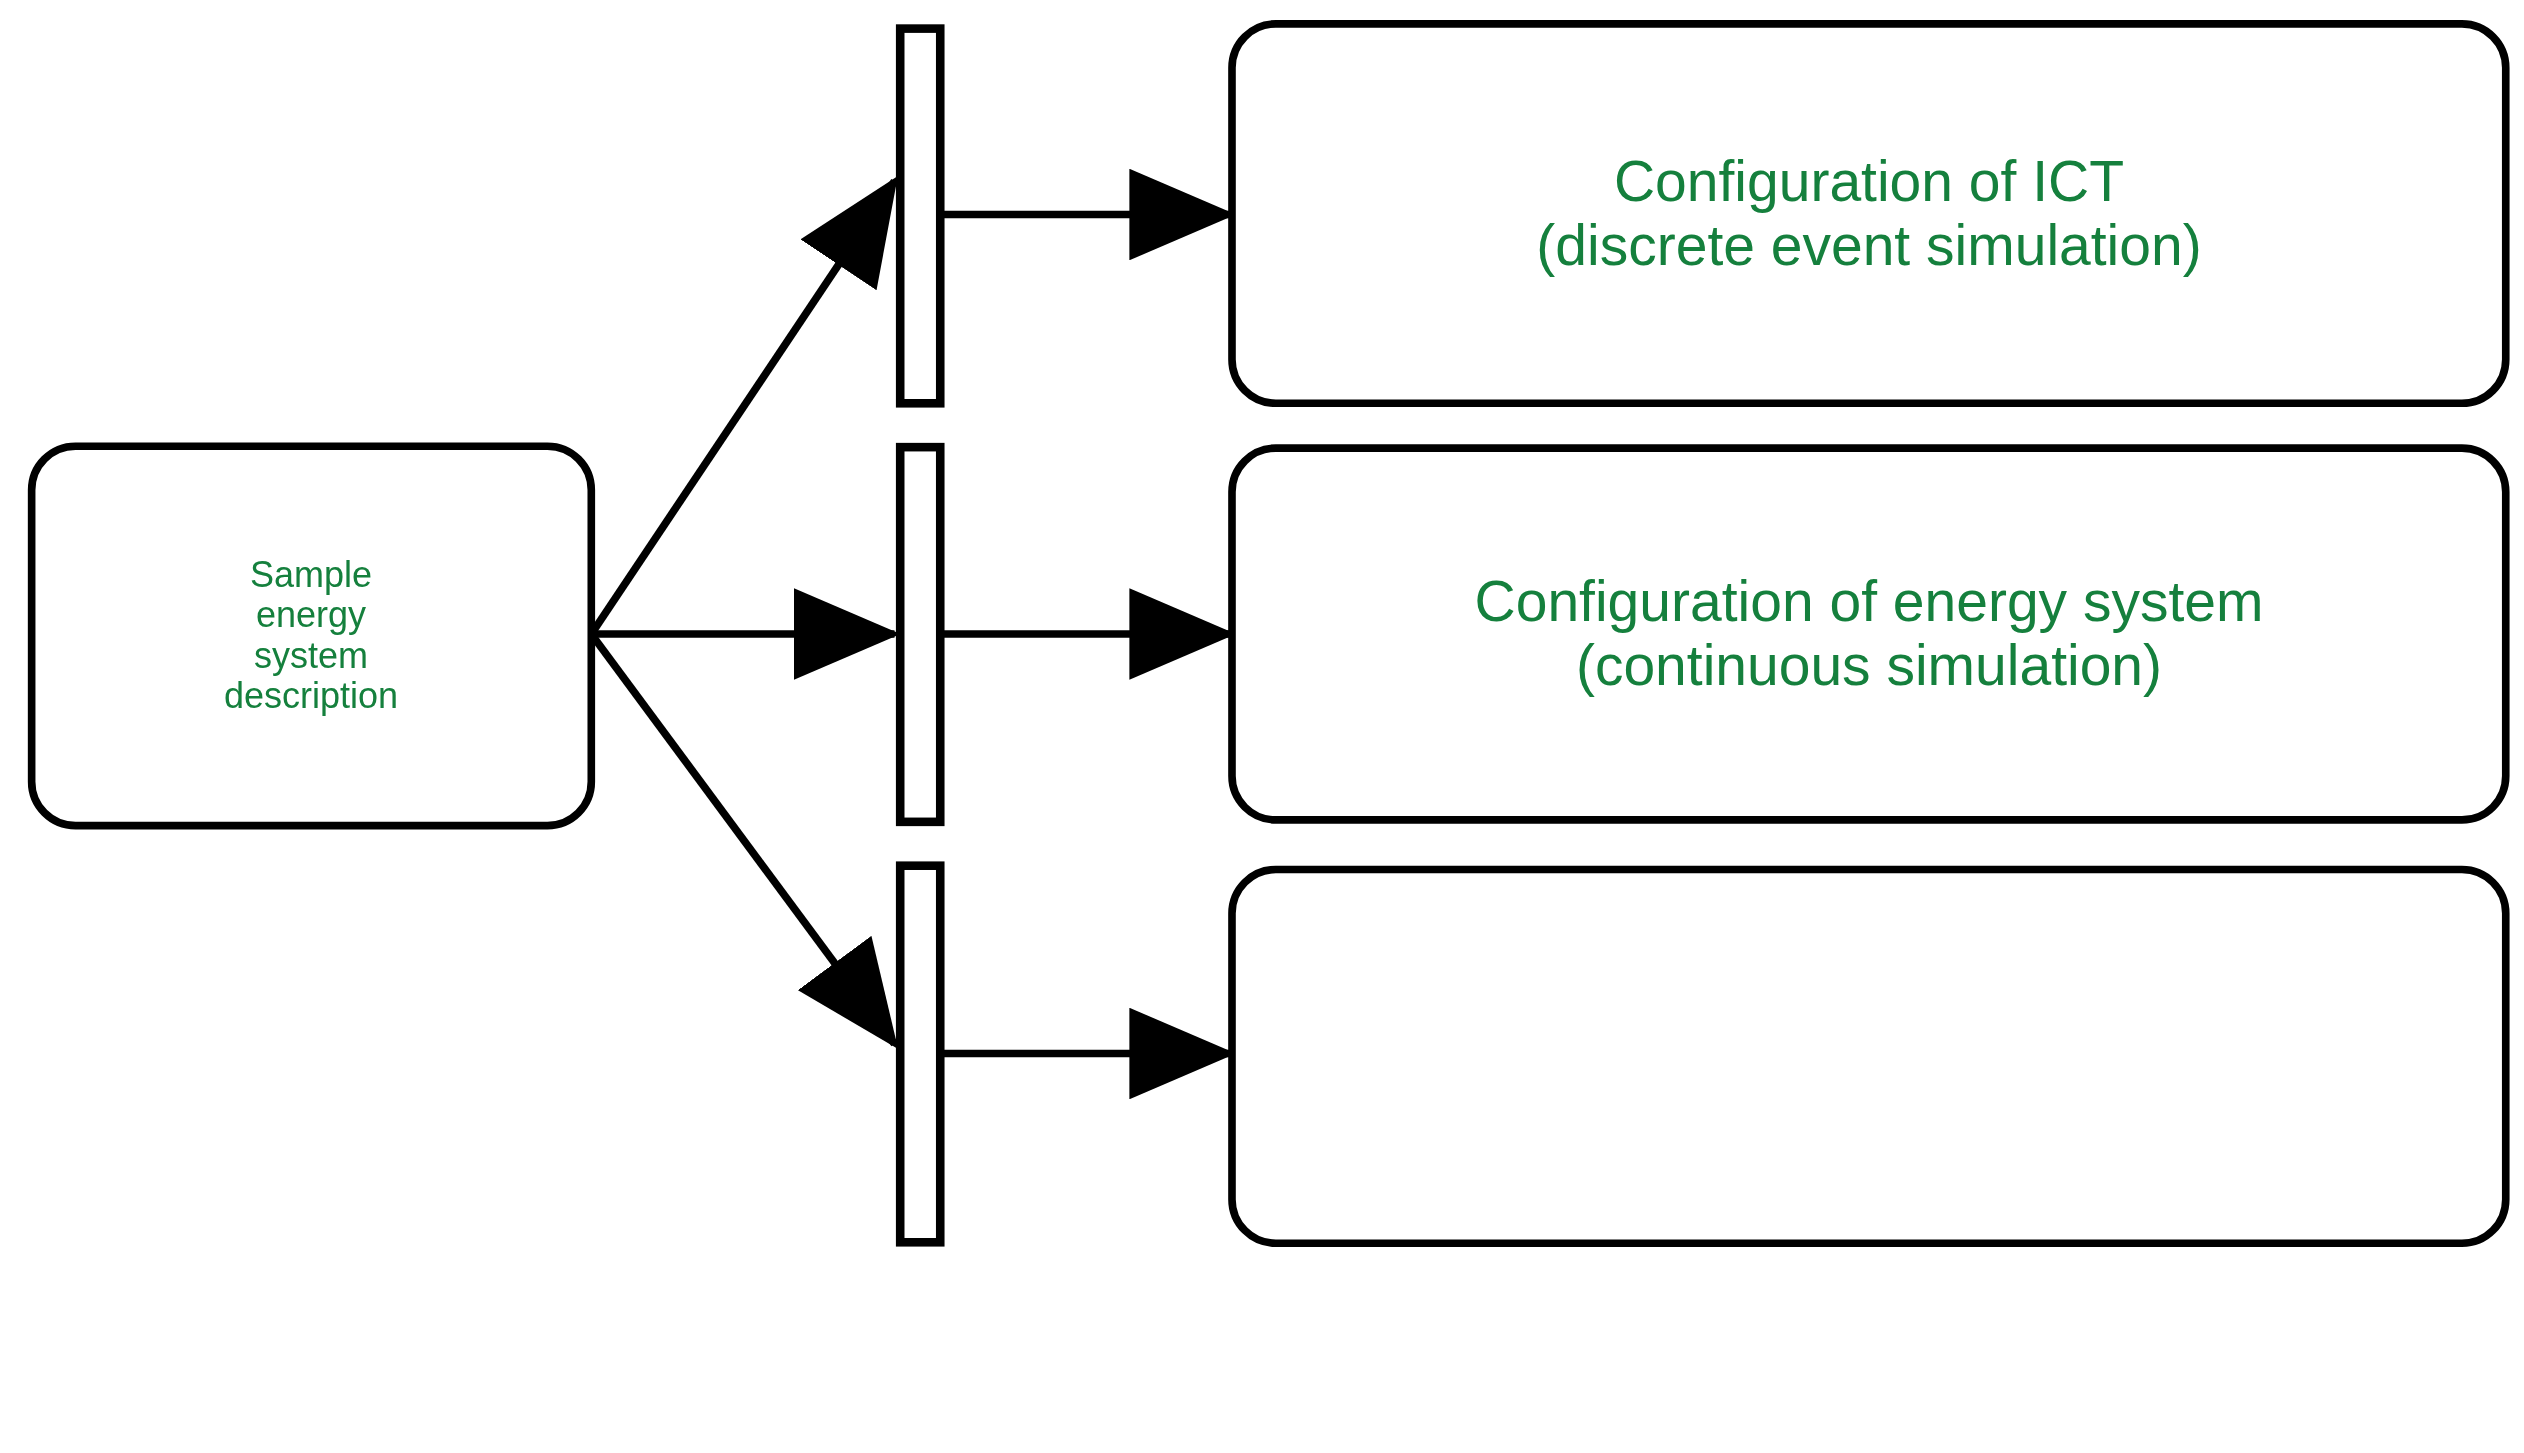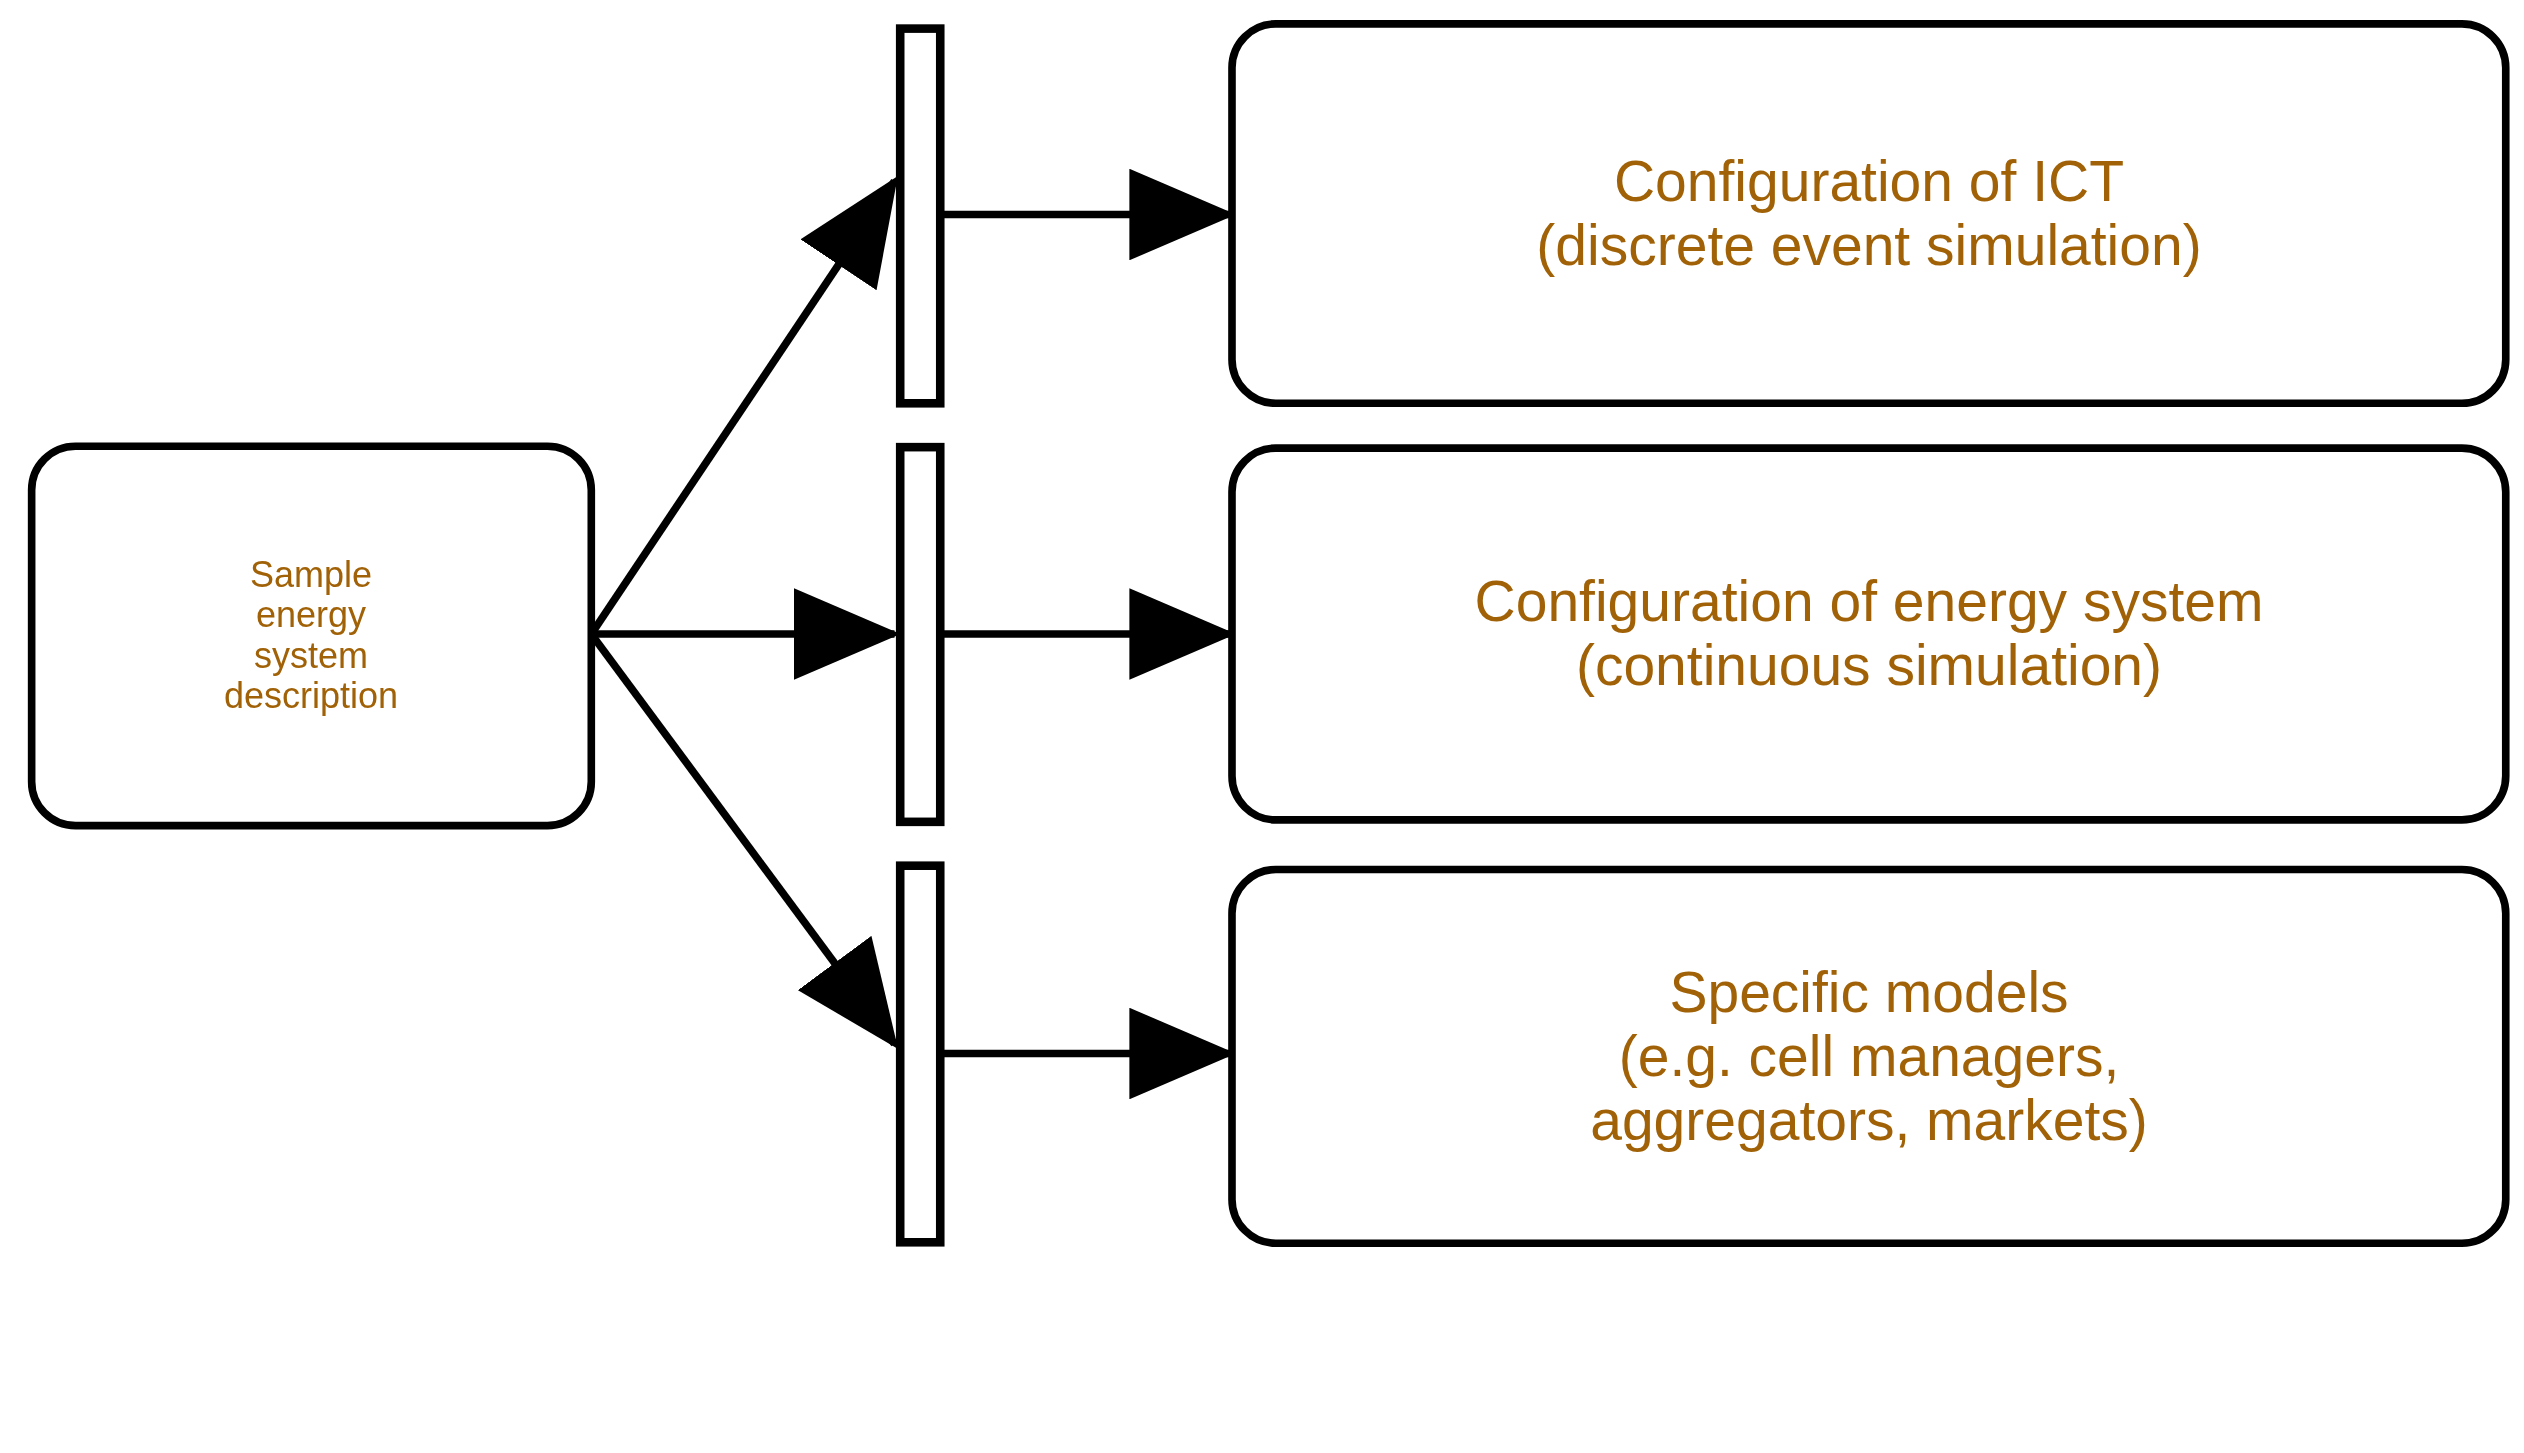--- a/index.html
+++ b/index.html
@@ -24,21 +24,21 @@
     top: 0;
     width: 2525px;
     height: 1453px;
   }
   .node-label {
     position: absolute;
     display: flex;
     align-items: center;
     justify-content: center;
     text-align: center;
-    color: #a16207;
+    color: #15803d;
     font-family: "Liberation Sans", sans-serif;
     line-height: 1.12;
     white-space: pre-line;
     pointer-events: none;
   }
   .box-label {
     font-size: 57px;
   }
   .source-label {
     font-size: 36px;
@@ -85,19 +85,16 @@
 energy
 system
 description</div>
 
   <div class="node-label box-label" style="left:1232px; top:24px; width:1274px; height:379px;">Configuration of ICT
 (discrete event simulation)</div>
 
   <div class="node-label box-label" style="left:1232px; top:448px; width:1274px; height:372px;">Configuration of energy system
 (continuous simulation)</div>
 
-  <div class="node-label box-label" style="left:1232px; top:870px; width:1274px; height:374px;">Specific models
-(e.g. cell managers,
-aggregators, markets)</div>
 
 
 </div>
 
 
 </body></html>

